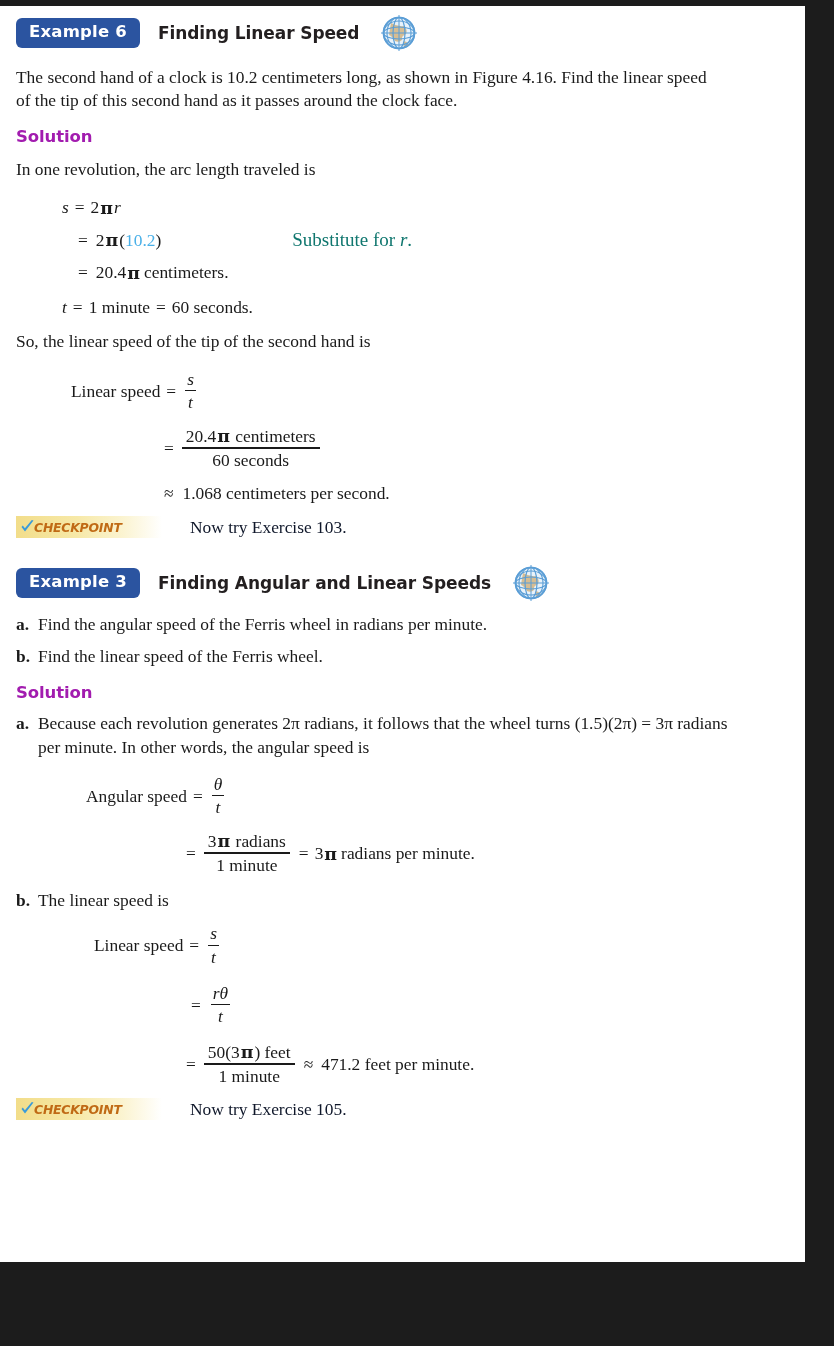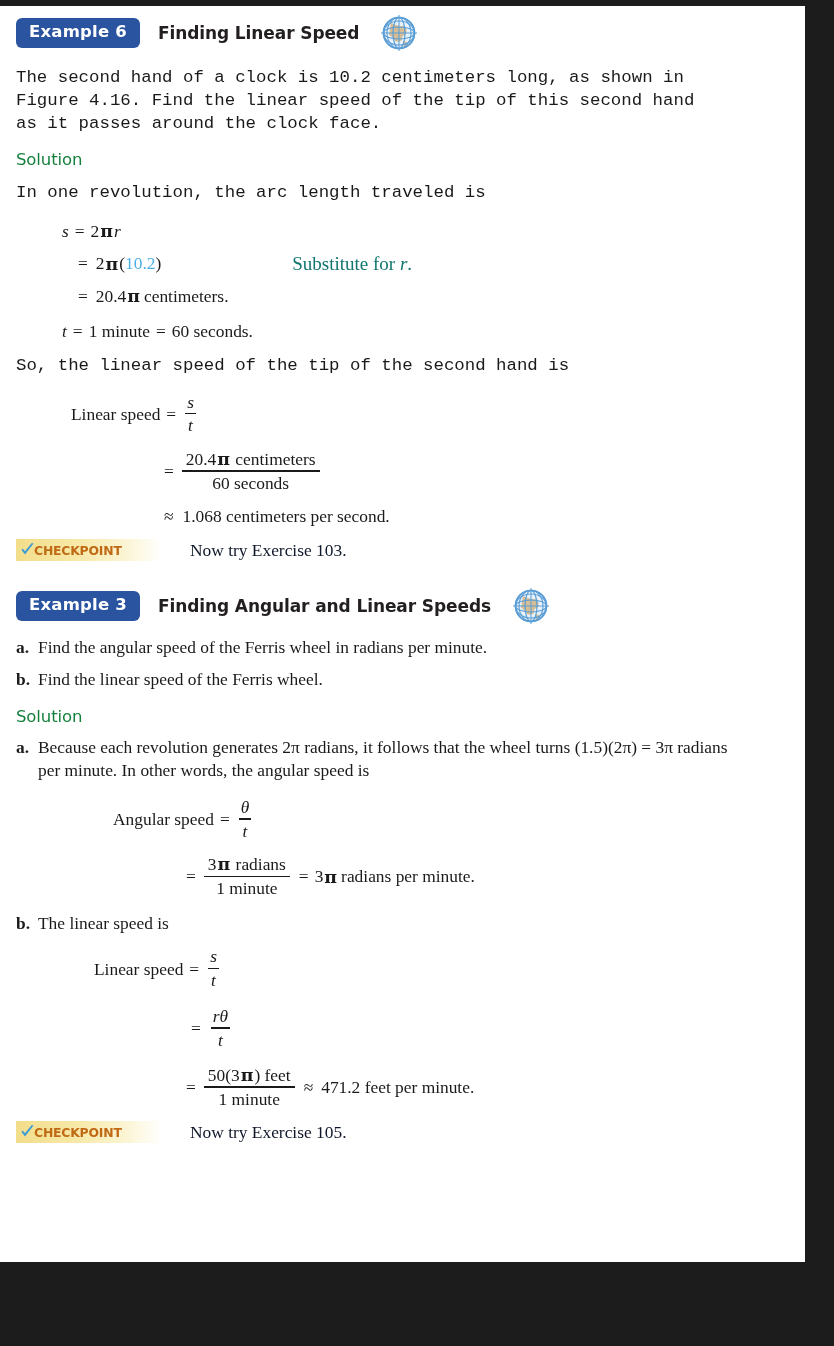--- a/index.html
+++ b/index.html
@@ -81,27 +81,26 @@
     display: block;
   }
 
   
   p.body {
     font-size: 17.4px;
     line-height: 1.33;
     color: #1a1a1a;
     margin: 12px 0 0 0;
     max-width: 700px;
-    font-family: Liberation Mono, monospace;
   }
   .sec-heading {
     font-family: "DejaVu Sans", sans-serif;
-    font-weight: normal;
+    font-weight: bold;
     font-size: 16.5px;
-    color: #15803d;
+    color: #a21caf;
     margin: 15px 0 0 0;
     letter-spacing: -0.1px;
   }
 
   
   .item {
     display: flex;
     margin-top: 9px;
     font-size: 17.4px;
     line-height: 1.33;
@@ -166,20 +165,21 @@
     align-items: center;
     flex: 0 0 auto;
   }
   .checkpoint-check {
     width: 15px; height: 16px;
     margin-left: 4px;
     flex: 0 0 auto;
   }
   .checkpoint-word {
     font-family: "DejaVu Sans", sans-serif;
+    font-style: italic;
     font-weight: bold;
     font-size: 12.4px;
     color: #c06a15;
     letter-spacing: -0.2px;
     margin-left: -1px;
   }
   .checkpoint-text {
     font-size: 17.4px;
     color: #0f172a;
     margin-left: 28px;
@@ -322,21 +322,21 @@
   <div class="sec-heading">Solution</div>
 
   <div class="item" style="margin-top:10px;">
     <span class="marker">a.</span>
     <span class="itext">
       <span>Because each revolution generates 2π radians, it follows that the wheel turns</span>
       <span>(1.5)(2π) = 3π radians per minute. In other words, the angular speed is</span>
     </span>
   </div>
 
-  <div class="math" style="margin-left:97px; margin-top:16px;">
+  <div class="math" style="margin-left:70px; margin-top:16px;">
     <span class="eqlabel">Angular speed</span>
     <span class="op">=</span>
     <span class="frac slim">
       <span class="numer mi">θ</span>
       <span class="bar"></span>
       <span class="denom mi">t</span>
     </span>
   </div>
 
   <div class="math" style="margin-left:170px; margin-top:14px;">

